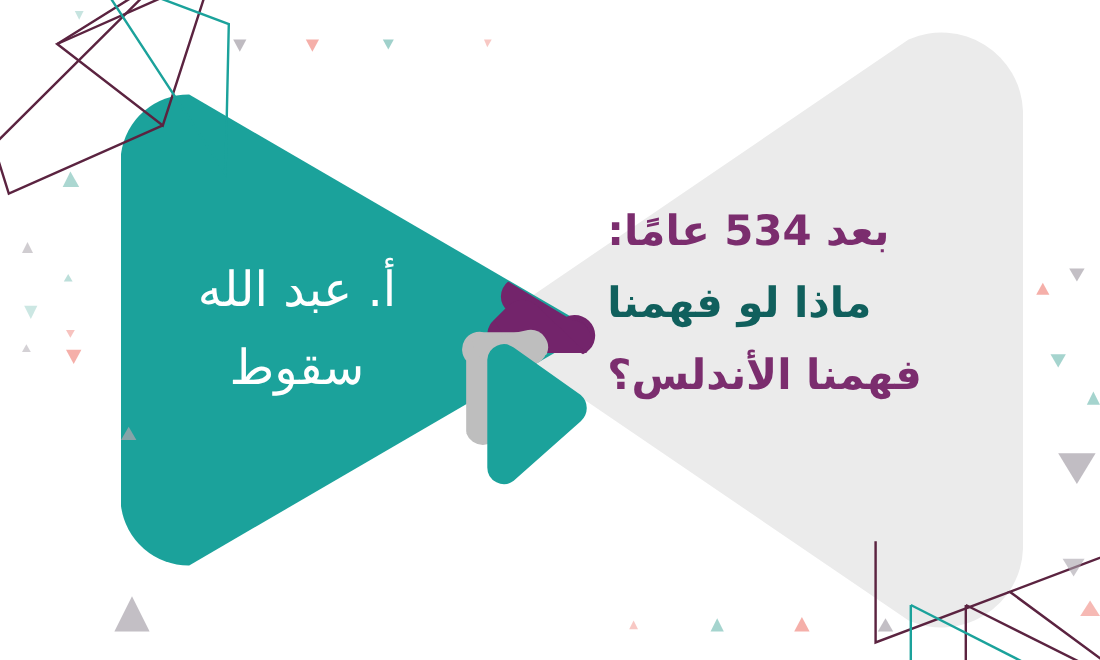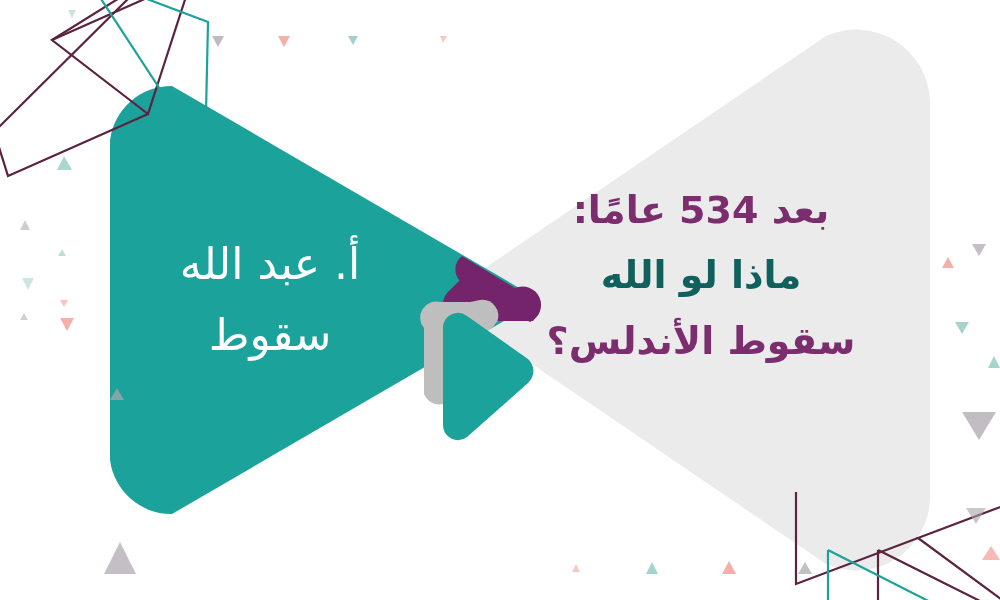--- a/index.html
+++ b/index.html
@@ -47,24 +47,24 @@
     font-weight: normal;
     font-size: 44px;
     line-height: 1.62;
     letter-spacing: 0px;
     white-space: nowrap;
   }
 
   
   #headline-block {
     position: absolute;
-    left: 521px;
+    left: 552px;
     top: 178px;
     width: 360px;
-    text-align: center;
+    text-align: left;
     direction: rtl;
   }
   #headline-block .hl {
     font-family: "DejaVu Sans", "Liberation Sans", sans-serif;
     font-weight: bold;
     font-size: 38px;
     line-height: 1.72;
     white-space: nowrap;
   }
   .c-purple { color: #7B2D6E; }
@@ -208,18 +208,18 @@
 
   <div class="txt-layer">
 
     <div id="speaker-block">
       <div class="ln">أ. عبد الله</div>
       <div class="ln">سقوط</div>
     </div>
 
     <div id="headline-block">
       <div class="hl c-purple">بعد 534 عامًا:</div>
-      <div class="hl c-green">ماذا لو الله</div>
-      <div class="hl c-purple">سقوط الأندلس؟</div>
+      <div class="hl c-green">ماذا لو فهمنا</div>
+      <div class="hl c-purple">فهمنا الأندلس؟</div>
     </div>
 
   </div>
 </div>
 
 </body></html>

